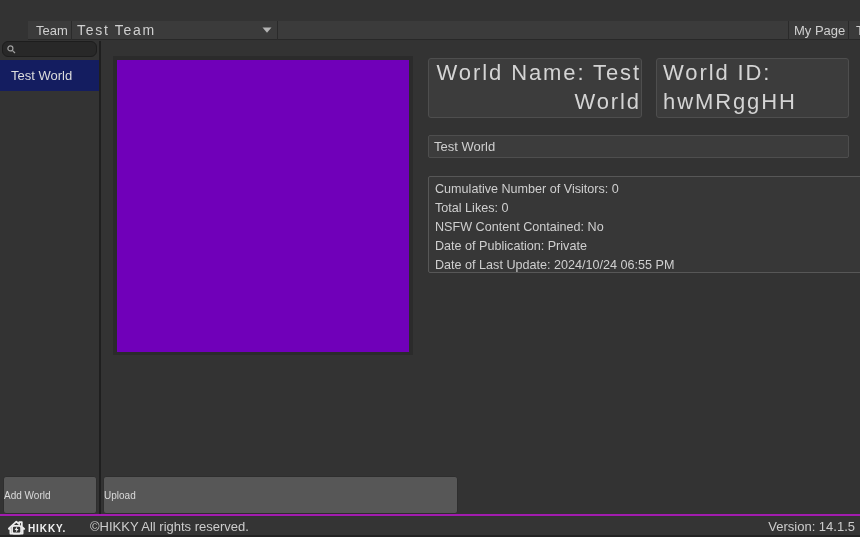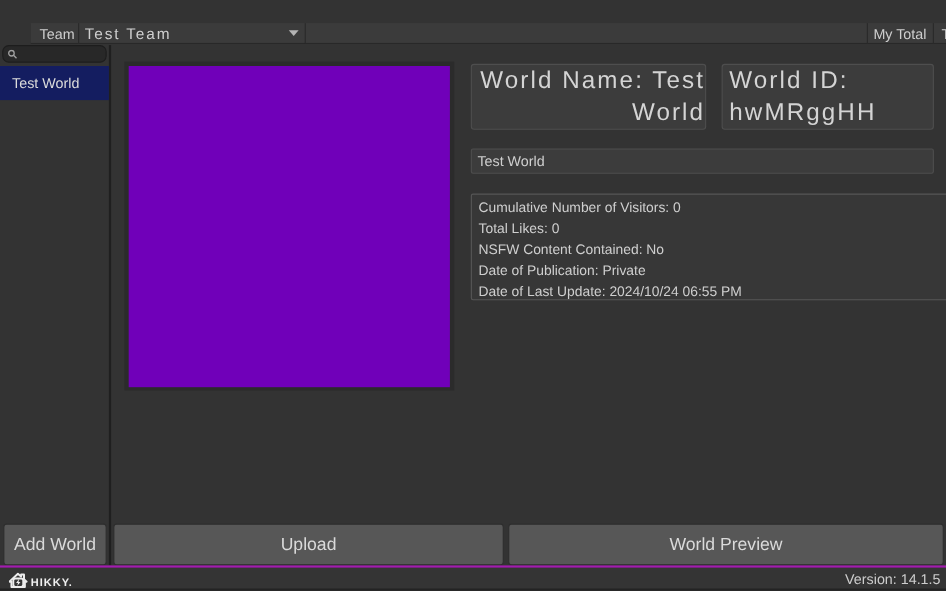--- a/index.html
+++ b/index.html
@@ -30,21 +30,21 @@
   #box1 { left:428px; width:214px;text-align:right; }
   #box2 { left:656px; width:193px; }
   #box2 .t { padding-left:2px; }
 
   #namefield { position:absolute; left:428px; top:135px; width:421px; height:23px; background:#3c3c3c; border:1px solid #4e4e4e; border-radius:2px; color:#cfcfcf; font-size:13px; line-height:21px; padding-left:5px; }
 
   #infobox { position:absolute; left:428px; top:176px; width:461px; height:97px; background:#373737; border:1px solid #575757; border-radius:2px; color:#cfcfcf; font-size:12.6px; padding:3px 6px 0 6px; }
   #infobox div { height:19px; line-height:19px; }
 
   
-  .btn { position:absolute; top:476px; height:38px; background:#575757; border:1px solid #2e2e2e; border-radius:3px; color:#dadada; font-size:16px; text-align:center; line-height:38px; }
+  .btn { position:absolute; top:476px; height:38px; background:#575757; border:1px solid #2e2e2e; border-radius:3px; color:#dadada; font-size:10px; text-align:left; line-height:38px; }
   #btn-add { left:3px; width:94px; }
   #btn-upload { left:103px; width:355px; }
   #btn-preview { left:462px; width:396px; }
 
   
   #footer { position:absolute; left:0; top:514px; width:860px; height:23px; background:#343434; border-top:2px solid #a21caf; border-bottom:2px solid #232323; color:#cccccc; font-size:13px; }
   #copy { position:absolute; left:90px; top:3px; }
   #version { position:absolute; right:5px; top:3px; }
   #logo { position:absolute; left:8px; top:3px; }
 </style>
@@ -54,21 +54,21 @@
 
   <div id="menubar">
     <div class="mitem" style="left:8px;">Team</div>
     <div class="msep" style="left:43px;"></div>
     <div class="mitem" style="left:49px; font-size:14px; letter-spacing:1.7px;">Test Team</div>
     <svg style="position:absolute; left:234px; top:6px;" width="10" height="6" viewBox="0 0 10 6">
         <path d="M0.5 0.5 L9.5 0.5 L5 5.8 Z" fill="#b4b4b4"></path>
       </svg>
     <div class="msep" style="left:249px;"></div>
     <div class="msep" style="left:760px;"></div>
-    <div class="mitem" style="left:766px;">My Total</div>
+    <div class="mitem" style="left:766px;">My Page</div>
     <div class="msep" style="left:820px;"></div>
     <div class="mitem" style="left:828px;">Team</div>
   </div>
 
   <div id="sidediv"></div>
   <div id="search">
     <svg width="9" height="9" viewBox="0 0 9 9" style="position:absolute;left:4px;top:3px;">
         <circle cx="3.4" cy="3.4" r="2.5" fill="none" stroke="#a0a0a0" stroke-width="1.2"></circle>
         <path d="M5.3 5.3 L8 8" stroke="#a0a0a0" stroke-width="1.2"></path>
       </svg>
@@ -89,24 +89,24 @@
   <div id="infobox">
     <div>Cumulative Number of Visitors: 0</div>
     <div>Total Likes: 0</div>
     <div>NSFW Content Contained: No</div>
     <div>Date of Publication: Private</div>
     <div>Date of Last Update: 2024/10/24 06:55 PM</div>
   </div>
 
   <div class="btn" id="btn-add">Add World</div>
   <div class="btn" id="btn-upload">Upload</div>
-  <div class="btn" id="btn-preview">World Preview</div>
 
   <div id="footer">
     <svg id="logo" width="80" height="17" viewBox="0 0 80 17">
       <path d="M1 9.3 L8.3 2.6 L11.2 5.2 L11.2 3.2 L13.8 3.2 L13.8 7.6 L16.2 9.8 L14.6 9.8 L14.6 14.6 L2.4 14.6 L2.4 9.8 L0.9 9.8 Z" fill="none" stroke="#ececec" stroke-width="1.8" stroke-linejoin="round" stroke-linecap="round"></path>
       <rect x="4.1" y="6.9" width="9" height="7.7" rx="1.9" fill="none" stroke="#ececec" stroke-width="1.7"></rect>
       <path d="M9.3 7.3 L6.6 10.9 L8.4 10.9 L7.6 13.8 L10.6 10.1 L8.9 10.1 Z" fill="#ececec"></path>
       <text x="20" y="13.4" font-family="Liberation Sans" font-weight="bold" font-size="10px" letter-spacing="0.9" fill="#f0f0f0">HIKKY.</text>
     </svg>
+    <div id="copy">©HIKKY All rights reserved.</div>
     <div id="version">Version: 14.1.5</div>
   </div>
 </div>
 
 </body></html>

